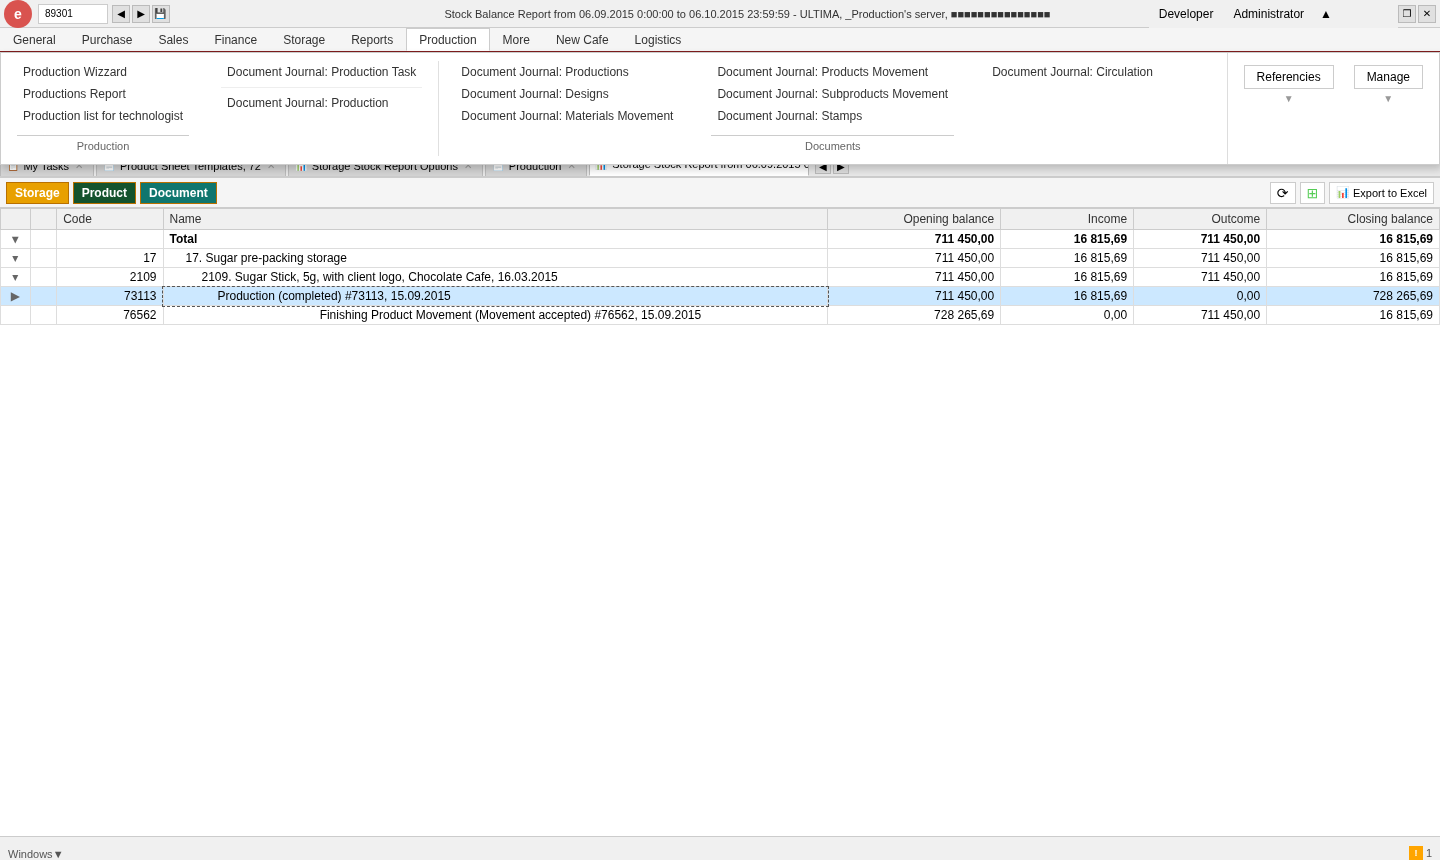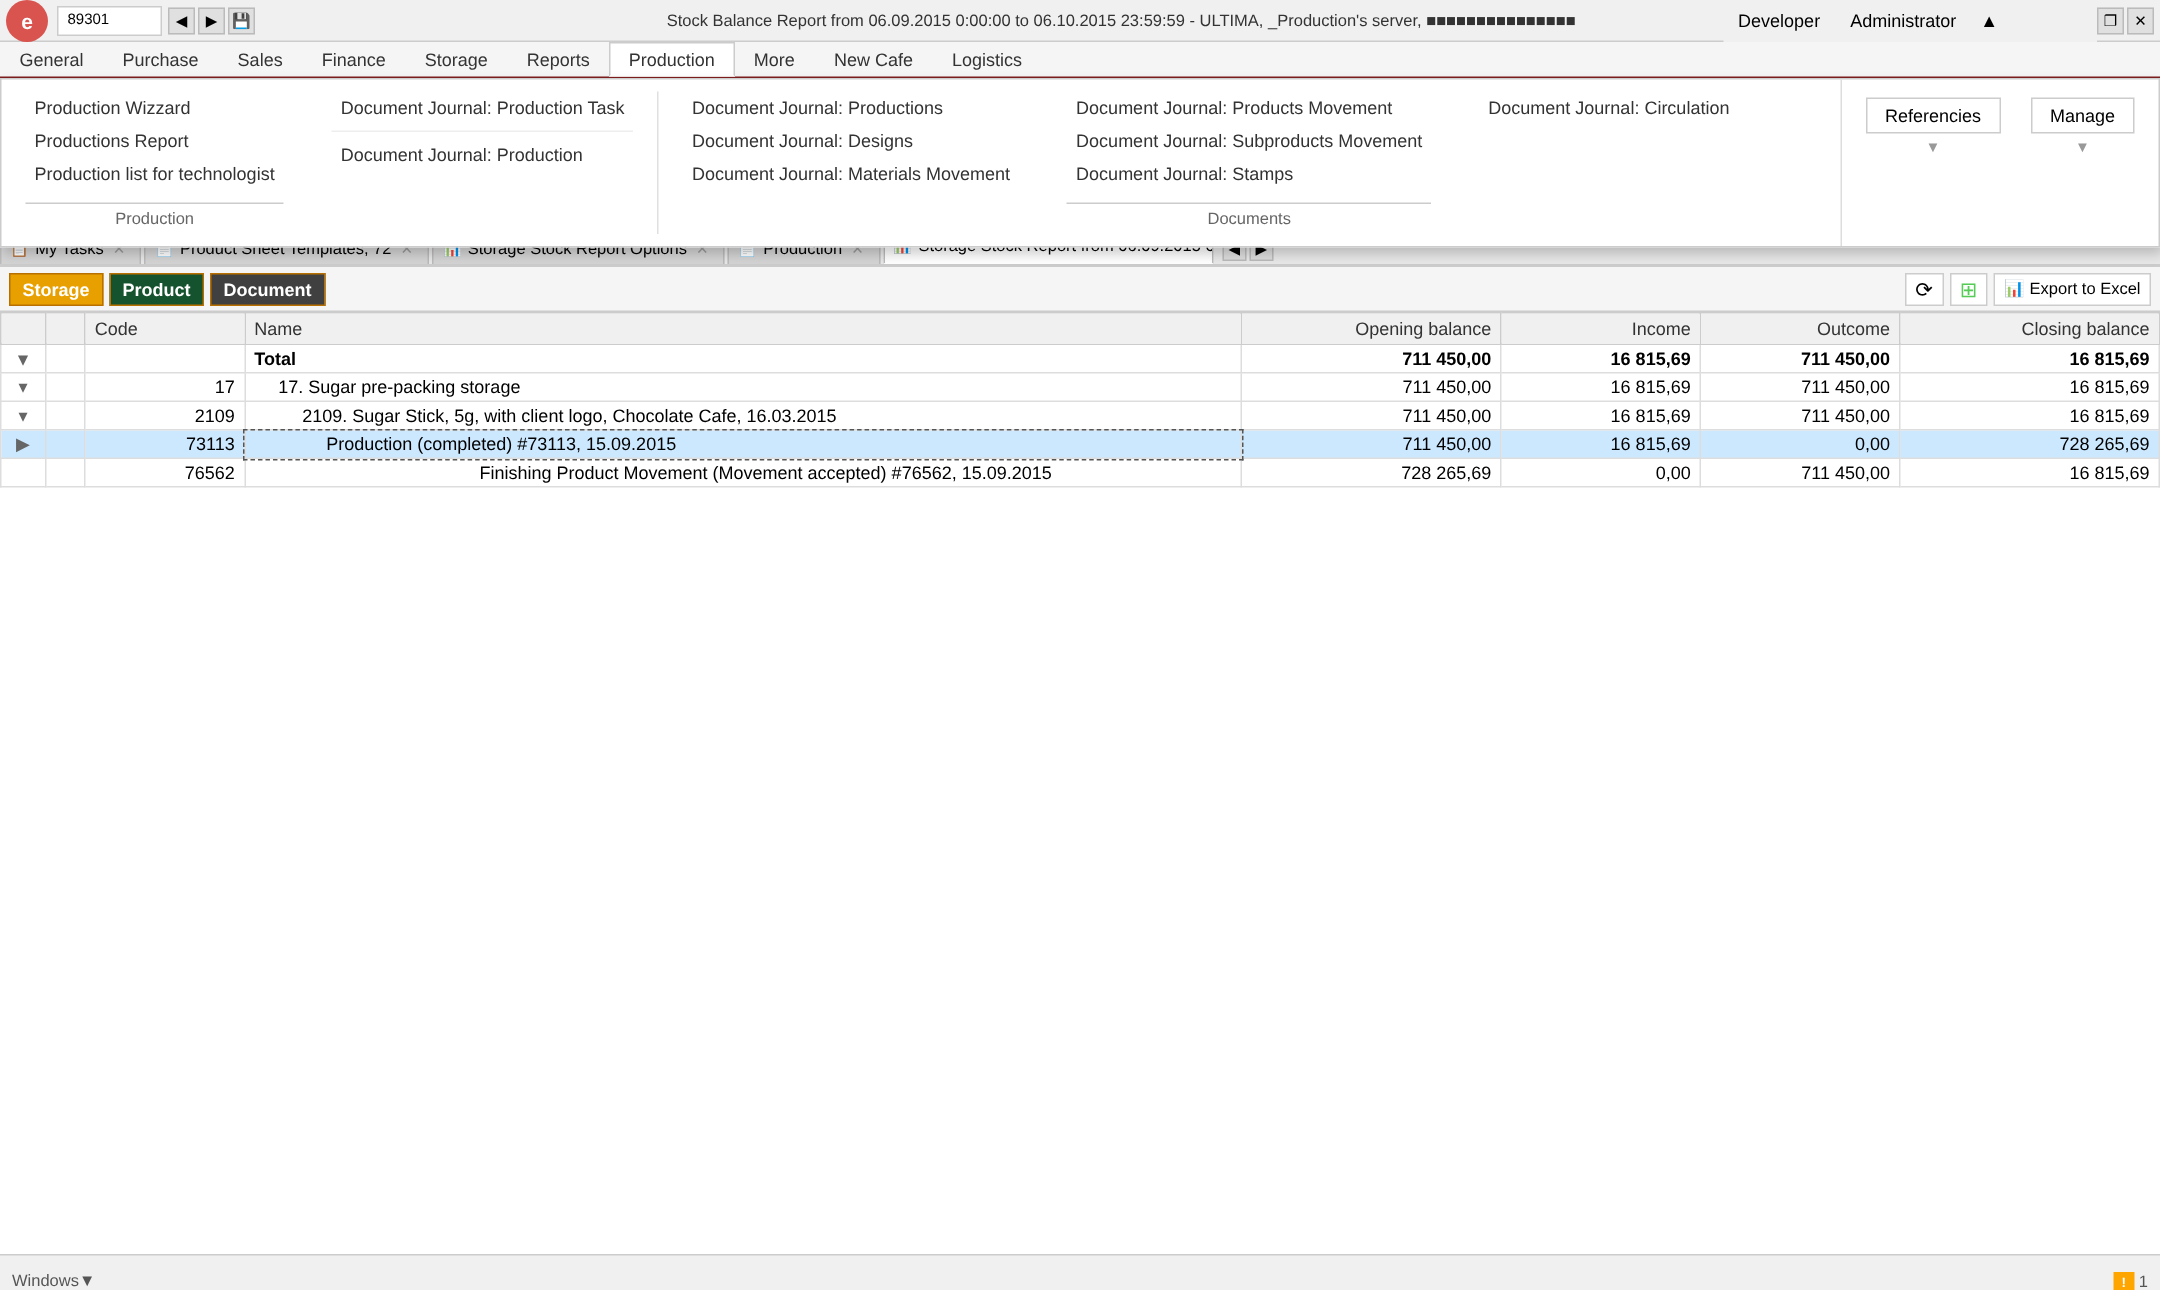--- a/index.html
+++ b/index.html
@@ -62,21 +62,21 @@
     .col-income { width: 100px; }
     .col-outcome { width: 100px; }
     .col-closing { width: 130px; }
     .expand-cell { width: 20px; text-align: center; cursor: pointer; color: #666; }
     .total-row td { font-weight: bold; }
 
     
     .content-area { display: flex; flex-direction: column; height: calc(860px - 28px - 24px - 26px - 30px - 24px); }
 
     
-    .status-bar { display: flex; align-items: flex-start; background: #f0f0f0; border-top: 1px solid #ccc; height: 24px; padding: 11px 8px; font-size: 11px; color: #555; position: absolute; bottom: 0; left: 0; right: 0; }
+    .status-bar { display: flex; align-items: flex-end; background: #f0f0f0; border-top: 1px solid #ccc; height: 24px; padding: 0 8px; font-size: 11px; color: #555; position: absolute; bottom: 0; left: 0; right: 0; }
     .status-bar-spacer { flex: 1; }
     .status-warning { display: flex; align-items: center; gap: 3px; }
     .warning-icon { background: #ffa500; color: white; width: 14px; height: 14px; display: flex; align-items: center; justify-content: center; font-size: 9px; font-weight: bold; }
   </style>
 </head>
 <body>
 
 <div class="title-bar">
   <div class="title-bar-logo">e</div>
   <div class="title-bar-doc">
@@ -190,21 +190,21 @@
   </div>
   <div class="tab-controls">
     <button>◀</button>
     <button>▶</button>
   </div>
 </div>
 
 <div class="toolbar">
   <button class="filter-btn" style="background: rgb(232, 160, 0); color: white; border: 1px solid rgb(184, 112, 0);">Storage</button>
   <button class="filter-btn" style="background: #14532d; color: white; border: 1px solid rgb(184, 112, 0);">Product</button>
-  <button class="filter-btn" style="background: #404040; color: white; border: 1px solid rgb(184, 112, 0);">Document</button>
+  <button class="filter-btn" style="background: #0f766e; color: white; border: 1px solid rgb(184, 112, 0);">Document</button>
   <div class="toolbar-spacer"></div>
   <button class="toolbar-btn" title="Refresh">
     <span class="refresh-icon"></span>
   </button>
   <button class="toolbar-btn" title="Grid options">
     <span class="grid-icon"></span>
   </button>
   <button class="toolbar-btn">
     <span style="color:#1a7a3a;">📊</span>
     <span>Export to Excel</span>

